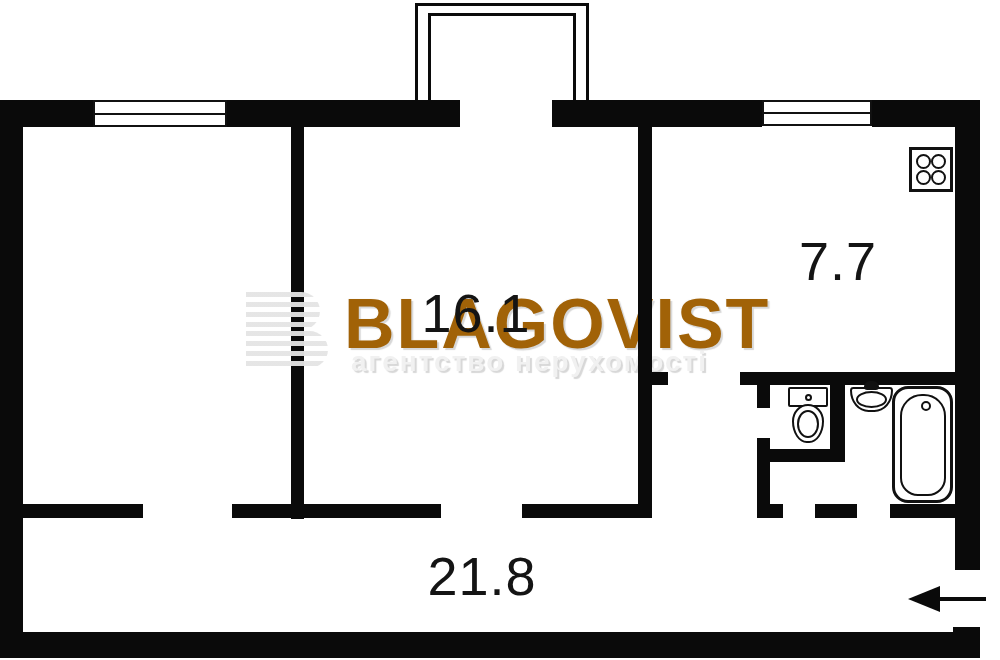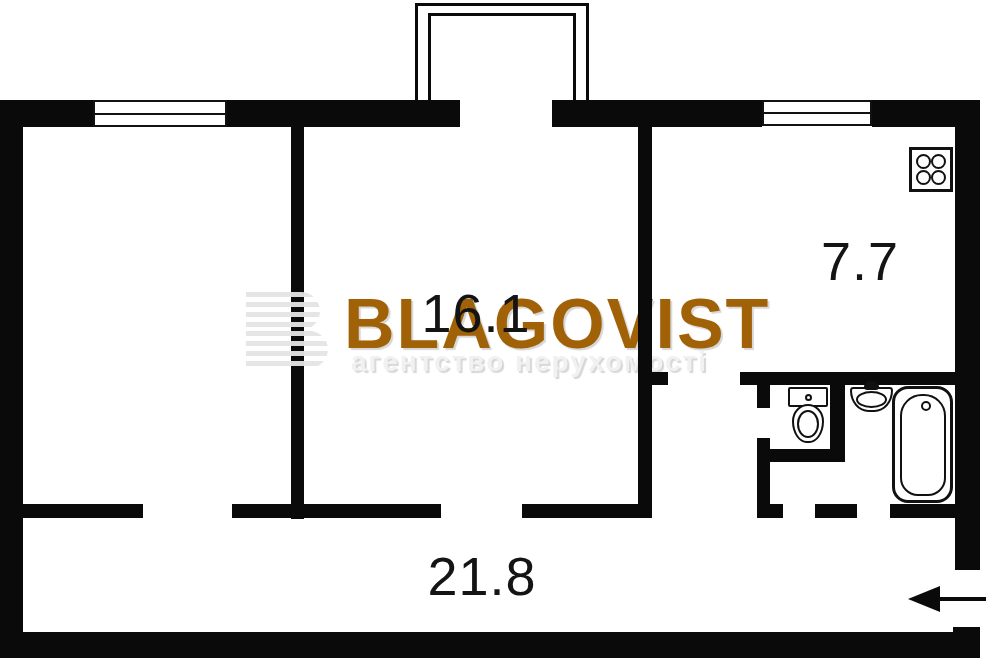--- a/index.html
+++ b/index.html
@@ -106,16 +106,16 @@
   <div class="fx tub-inner" style="left:900px;top:394px;width:46px;height:102px;"></div>
   <div class="fx tub-drain" style="left:921px;top:401px;width:10px;height:10px;"></div>
 
   <div class="arrow-shaft" style="left:938px;top:597px;width:48px;height:4px;"></div>
   <div class="arrow-head" style="left:908px;top:586px;"></div>
 
   <div class="wm-logo upper"></div>
   <div class="wm-logo lower"></div>
 
   <div class="room-label" style="left:406px;top:286px;">16.1</div>
-  <div class="room-label" style="left:790px;top:234px;">7.7</div>
+  <div class="room-label" style="left:768px;top:234px;">7.7</div>
   <div class="room-label" style="left:412px;top:549px;">21.8</div>
 
 </div>
 
 </body></html>

